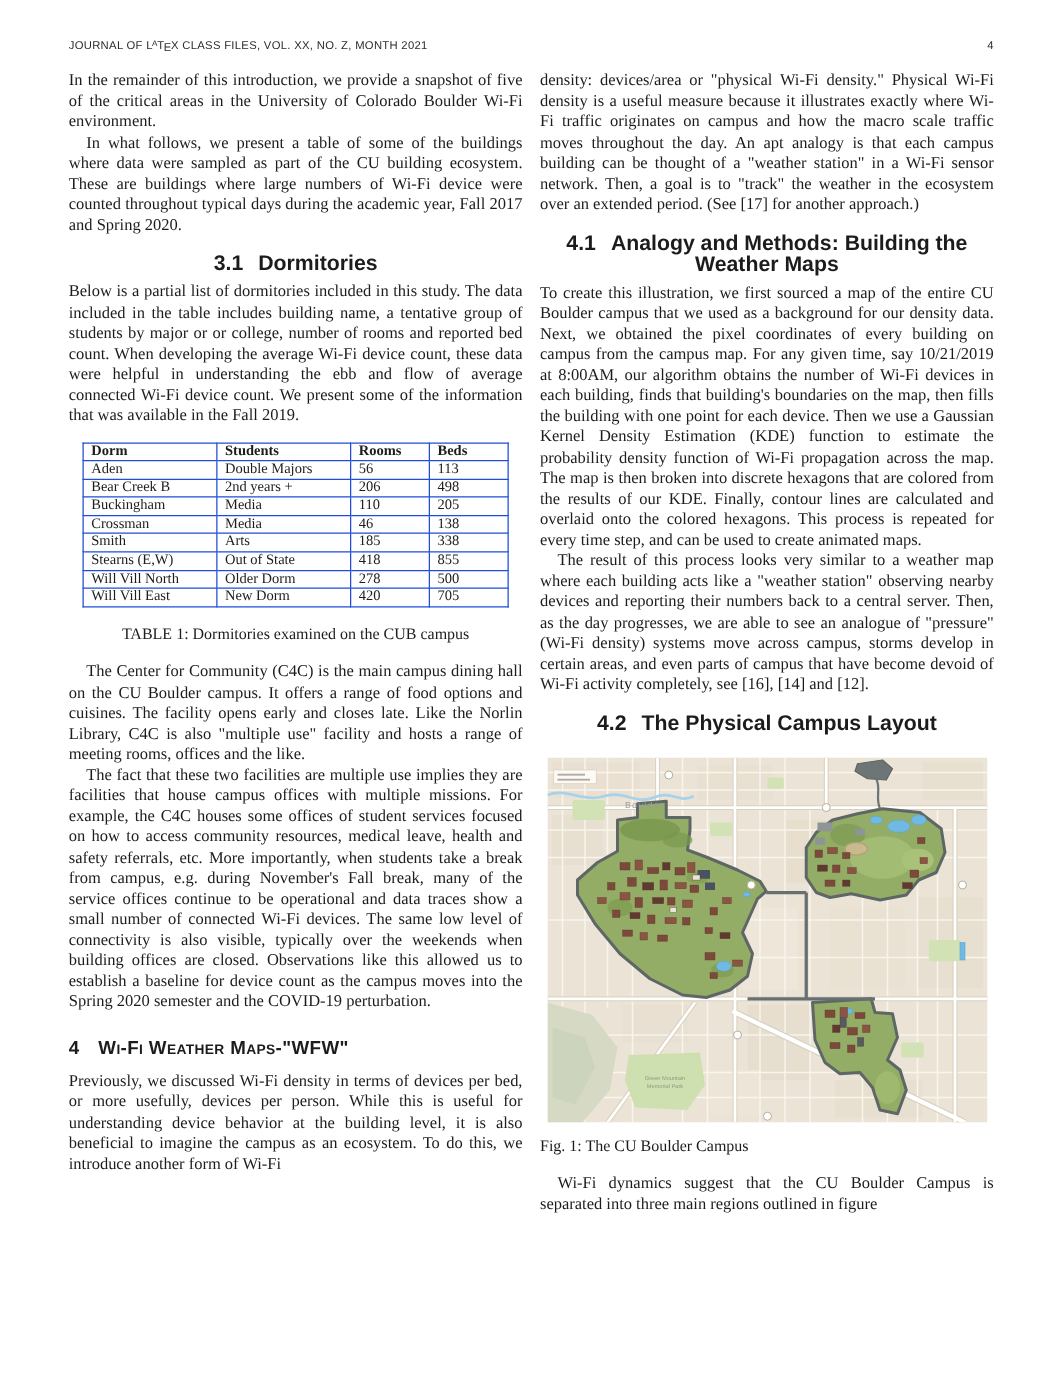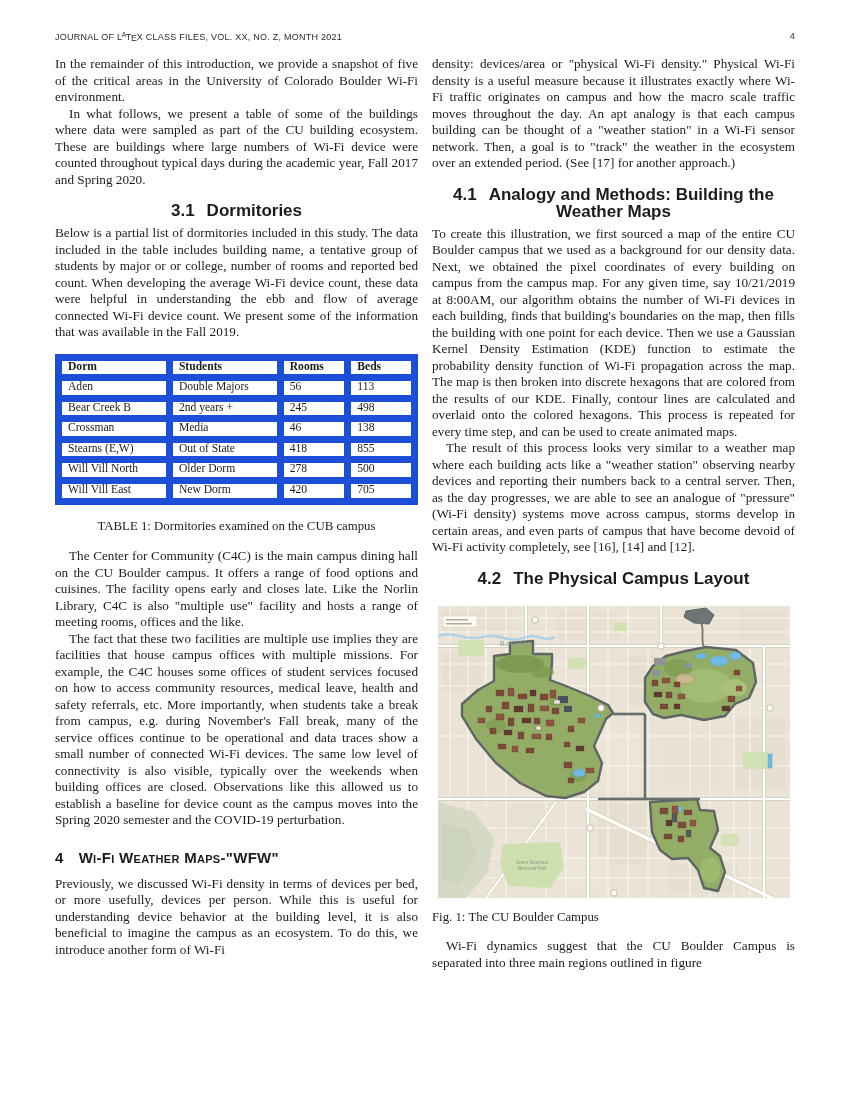--- a/index.html
+++ b/index.html
@@ -19,21 +19,21 @@
        text-align:left;margin:0 0 9px 0;}
   .sec-heading .sec-num{margin-right:15px;}
   .sec4{margin-top:19px;}
   .subsec-heading{font-family:"Liberation Sans",sans-serif;font-weight:bold;
        font-size:17px;line-height:17px;text-align:center;margin:14px 0 6px 0;}
   .subsec-heading .sec-num{margin-right:12px;}
   p{margin:0;}
   p.indent{text-indent:14px;}
   .table-block{margin:13px 0 0 0;}
   table.dorm{border-collapse:collapse;margin:0 auto;font-size:11.6px;line-height:12.6px;}
-  table.dorm th,table.dorm td{border:7px solid #1d4ed8;padding:0 4px 1px 6px;
+  table.dorm th,table.dorm td{border:1px solid #1d4ed8;padding:0 4px 1px 6px;
        text-align:left;font-weight:normal;white-space:nowrap;}
   table.dorm th{font-weight:bold;}
   th.c1,td.c1{width:96px;} th.c2,td.c2{width:96px;}
   th.c3,td.c3{width:52px;} th.c4,td.c4{width:52px;margin-left:13px;}
   .table-caption{text-align:center;font-size:12.8px;margin:13px 0 14px 0;}
   .figure-block{margin:19px 0 0 0;}
   .map-wrap{width:352px;height:292px;margin:0 auto;}
   .fig-caption{font-size:12.8px;margin:11px 0 13px 0;}
 </style>
 </head>
@@ -71,28 +71,40 @@
         <tbody>
           <tr>
             <td class="c1">Aden</td>
             <td class="c2">Double Majors</td>
             <td class="c3">56</td>
             <td class="c4">113</td>
           </tr>
           <tr>
             <td class="c1">Bear Creek B</td>
             <td class="c2">2nd years +</td>
-            <td class="c3">245</td>
+            <td class="c3">206</td>
             <td class="c4">498</td>
+          </tr>
+          <tr>
+            <td class="c1">Buckingham</td>
+            <td class="c2">Media</td>
+            <td class="c3">110</td>
+            <td class="c4">205</td>
           </tr>
           <tr>
             <td class="c1">Crossman</td>
             <td class="c2">Media</td>
             <td class="c3">46</td>
             <td class="c4">138</td>
+          </tr>
+          <tr>
+            <td class="c1">Smith</td>
+            <td class="c2">Arts</td>
+            <td class="c3">185</td>
+            <td class="c4">338</td>
           </tr>
           <tr>
             <td class="c1">Stearns (E,W)</td>
             <td class="c2">Out of State</td>
             <td class="c3">418</td>
             <td class="c4">855</td>
           </tr>
           <tr>
             <td class="c1">Will Vill North</td>
             <td class="c2">Older Dorm</td>

